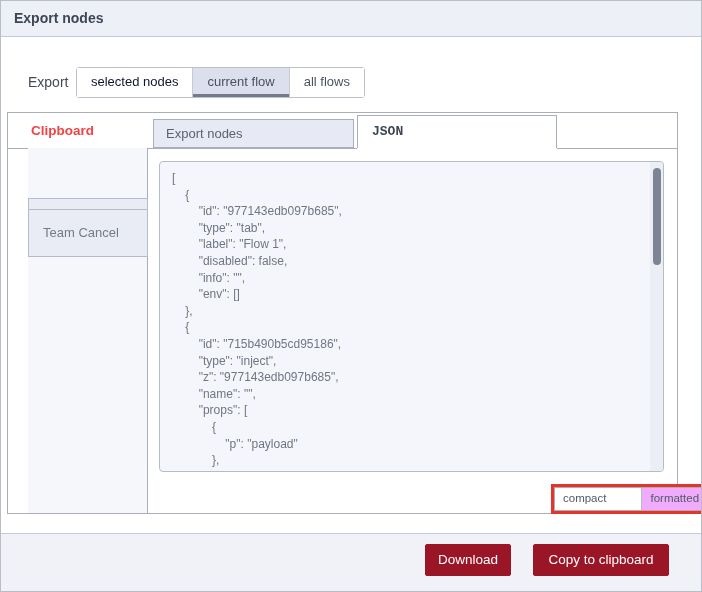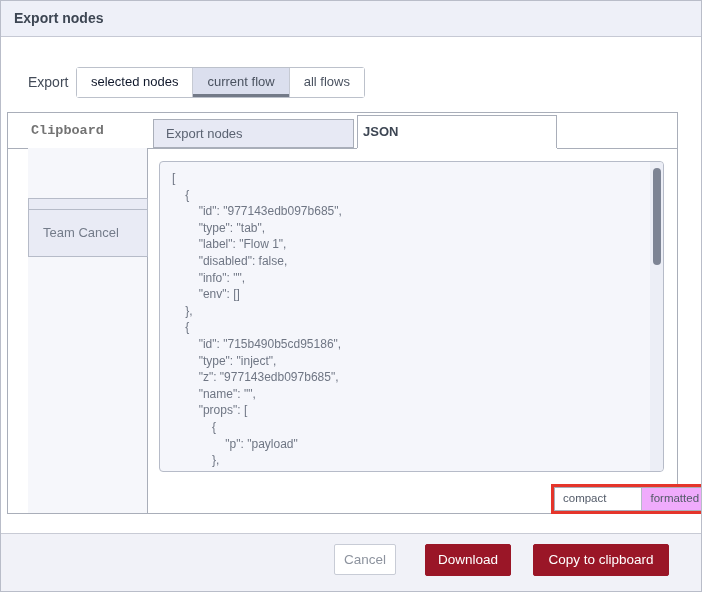--- a/index.html
+++ b/index.html
@@ -40,38 +40,38 @@
     box-shadow: inset 0 -3px 0 #737a88;
   }
 
   
   .panel{
     position:absolute; left:6px; top:111px; width:671px; height:402px;
     border:1px solid var(--panel-border,#a9aeb9); background:#fff;
   }
   .section-label{
     position:absolute; left:23px; top:0; height:35px; line-height:35px;
-    font-size:13.5px; font-weight:bold; color:#737373;font-family:Liberation Mono, monospace;
+    font-size:13.5px; font-weight:bold; color:#ef4444;
   }
   .tabbar-line{ position:absolute; height:1px; background:var(--panel-border,#a9aeb9); top:35px; }
   .tabbar-line.left{ left:0; width:349px; }
   .tabbar-line.right{ left:549px; width:120px; }
 
   .tab{
     position:absolute; font-size:13px; cursor:pointer; white-space:nowrap;
   }
   .tab.inactive{
     left:145px; top:6px; width:201px; height:29px; line-height:27px;
     padding-left:12px; background:var(--tab-bg,#e7e9f4);
     border:1px solid var(--panel-border,#a9aeb9); color:#5b6372;
   }
   .tab.active{
     left:349px; top:2px; width:200px; height:33px; line-height:31px;
-    padding-left:5px; background:#fff; font-weight:bold; color:#3d4653;
-    border:1px solid var(--panel-border,#a9aeb9); border-bottom:none;
+    padding-left:14px; background:#fff; font-weight:bold; color:#3d4653;
+    border:1px solid var(--panel-border,#a9aeb9); border-bottom:none;font-family:Liberation Mono, monospace;
   }
 
   .sidebar-divider{
     position:absolute; left:139px; top:35px; width:1px; height:365px;
     background:var(--panel-border,#a9aeb9);
   }
   .sidebar-tray{
     position:absolute; left:20px; top:35px; width:119px; height:365px;
     background:#f6f7fb;
   }
@@ -191,18 +191,17 @@
 
     <div class="format-annotation">
       <div class="format-group">
         <div class="format-seg">compact</div>
         <div class="format-seg selected">formatted</div>
       </div>
     </div>
   </div>
 
   <div class="dlg-footer">
-    <div class="btn secondary">Cancel</div>
     <div class="btn primary download">Download</div>
     <div class="btn primary copy">Copy to clipboard</div>
   </div>
 
 </div>
 
 </body></html>

